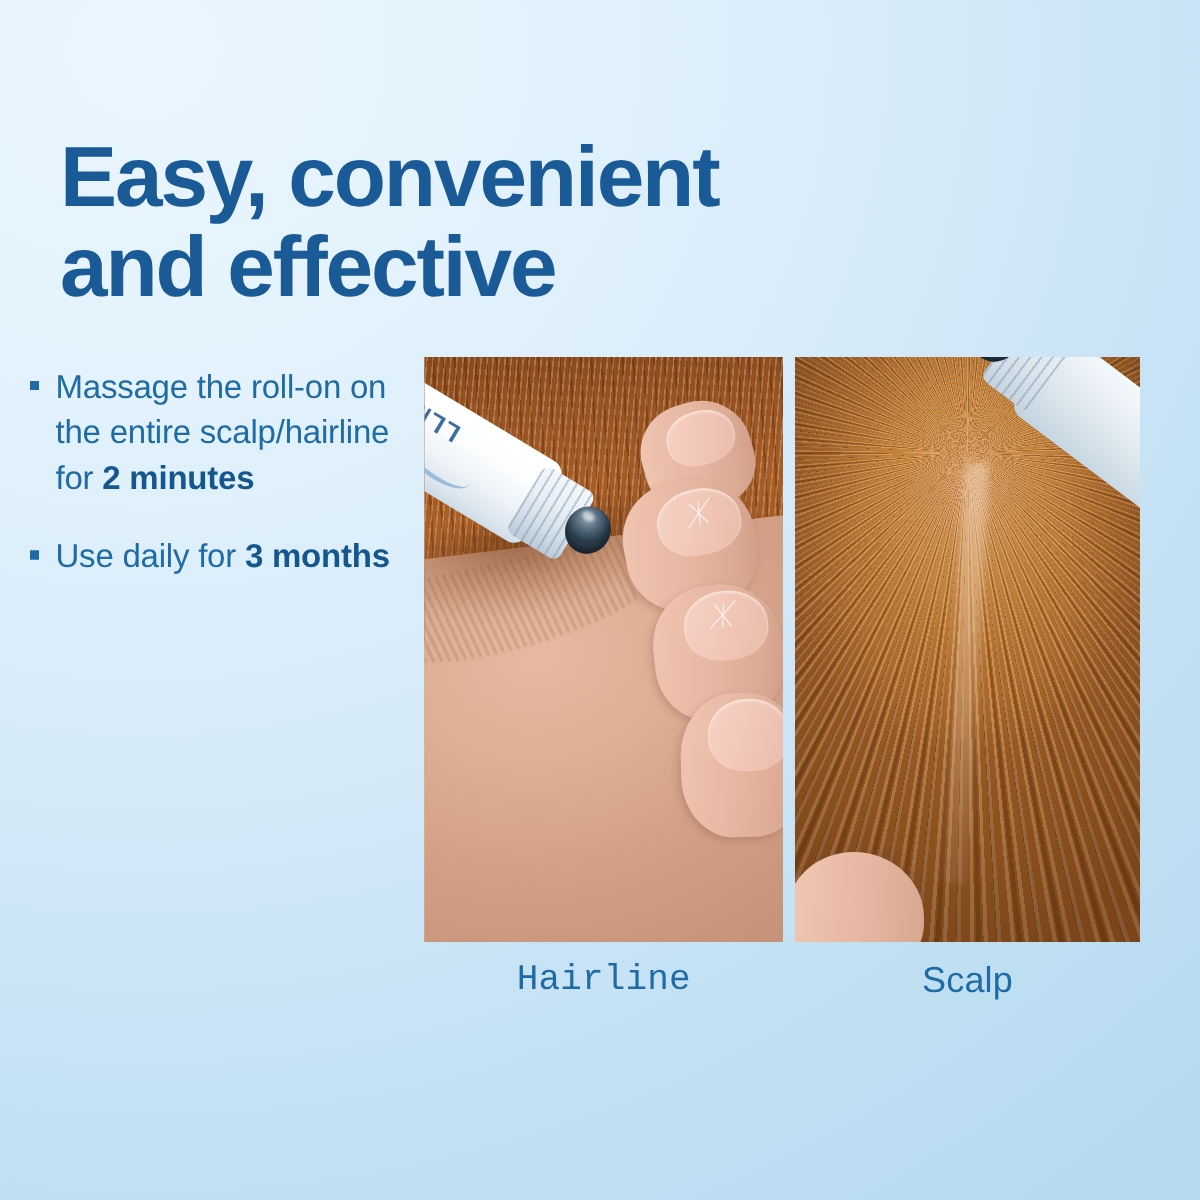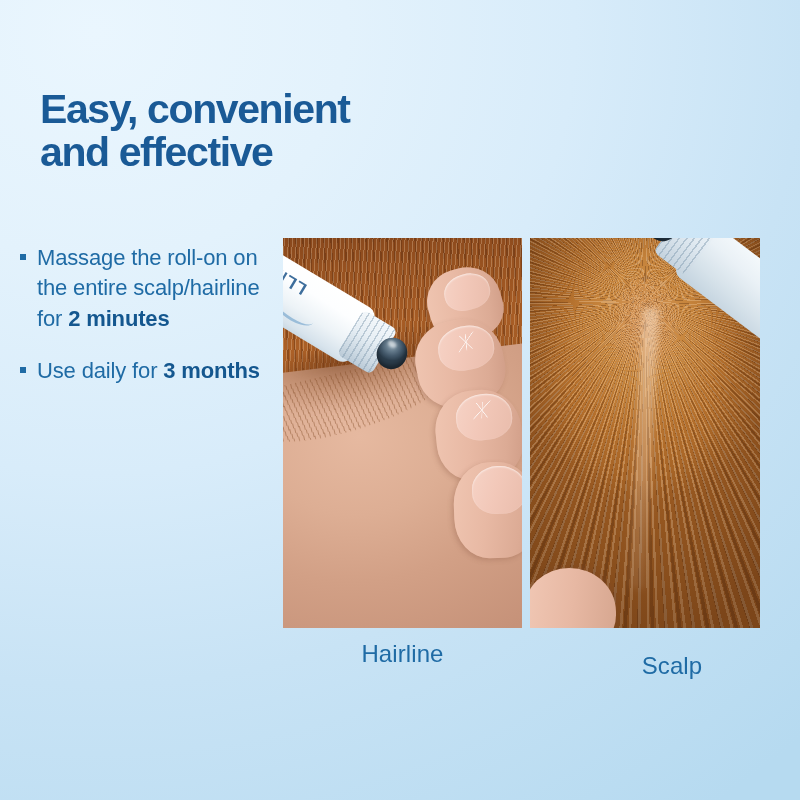--- a/index.html
+++ b/index.html
@@ -16,21 +16,21 @@
     background:
       radial-gradient(130% 120% at 12% 4%, #eaf6fe 0%, #e3f2fc 24%, #d8ecfa 46%, #c8e3f5 68%, #b6daf0 100%);
     overflow:hidden;
   }
 
   
   .headline {
     position:absolute;
     left:40px; top:88px;
     width:560px;
-    font-size:41px;
+    font-size:57px;
     line-height:1.06;
     font-weight:bold;
     letter-spacing:-1.4px;
     color:#1a5a96;
     white-space:pre-line;
   }
 
   
   .bullets {
     position:absolute;
@@ -256,22 +256,22 @@
 
   
   .caption {
     position:absolute;
     top:640px;
     font-size:24px;
     color:#1f6ba5;
     letter-spacing:0.1px;
     text-align:center;
   }
-  .caption-left  { left:283px; width:239px; }
-  .caption-right { left:557px; width:230px;margin-top:12px; }
+  .caption-left  { left:283px; width:239px;font-family:Liberation Mono, monospace; }
+  .caption-right { left:530px; width:230px; }
 </style>
 </head>
 <body>
 
 <div id="poster">
 
   <h1 class="headline">Easy, convenient
 and effective</h1>
 
   <ul class="bullets">

